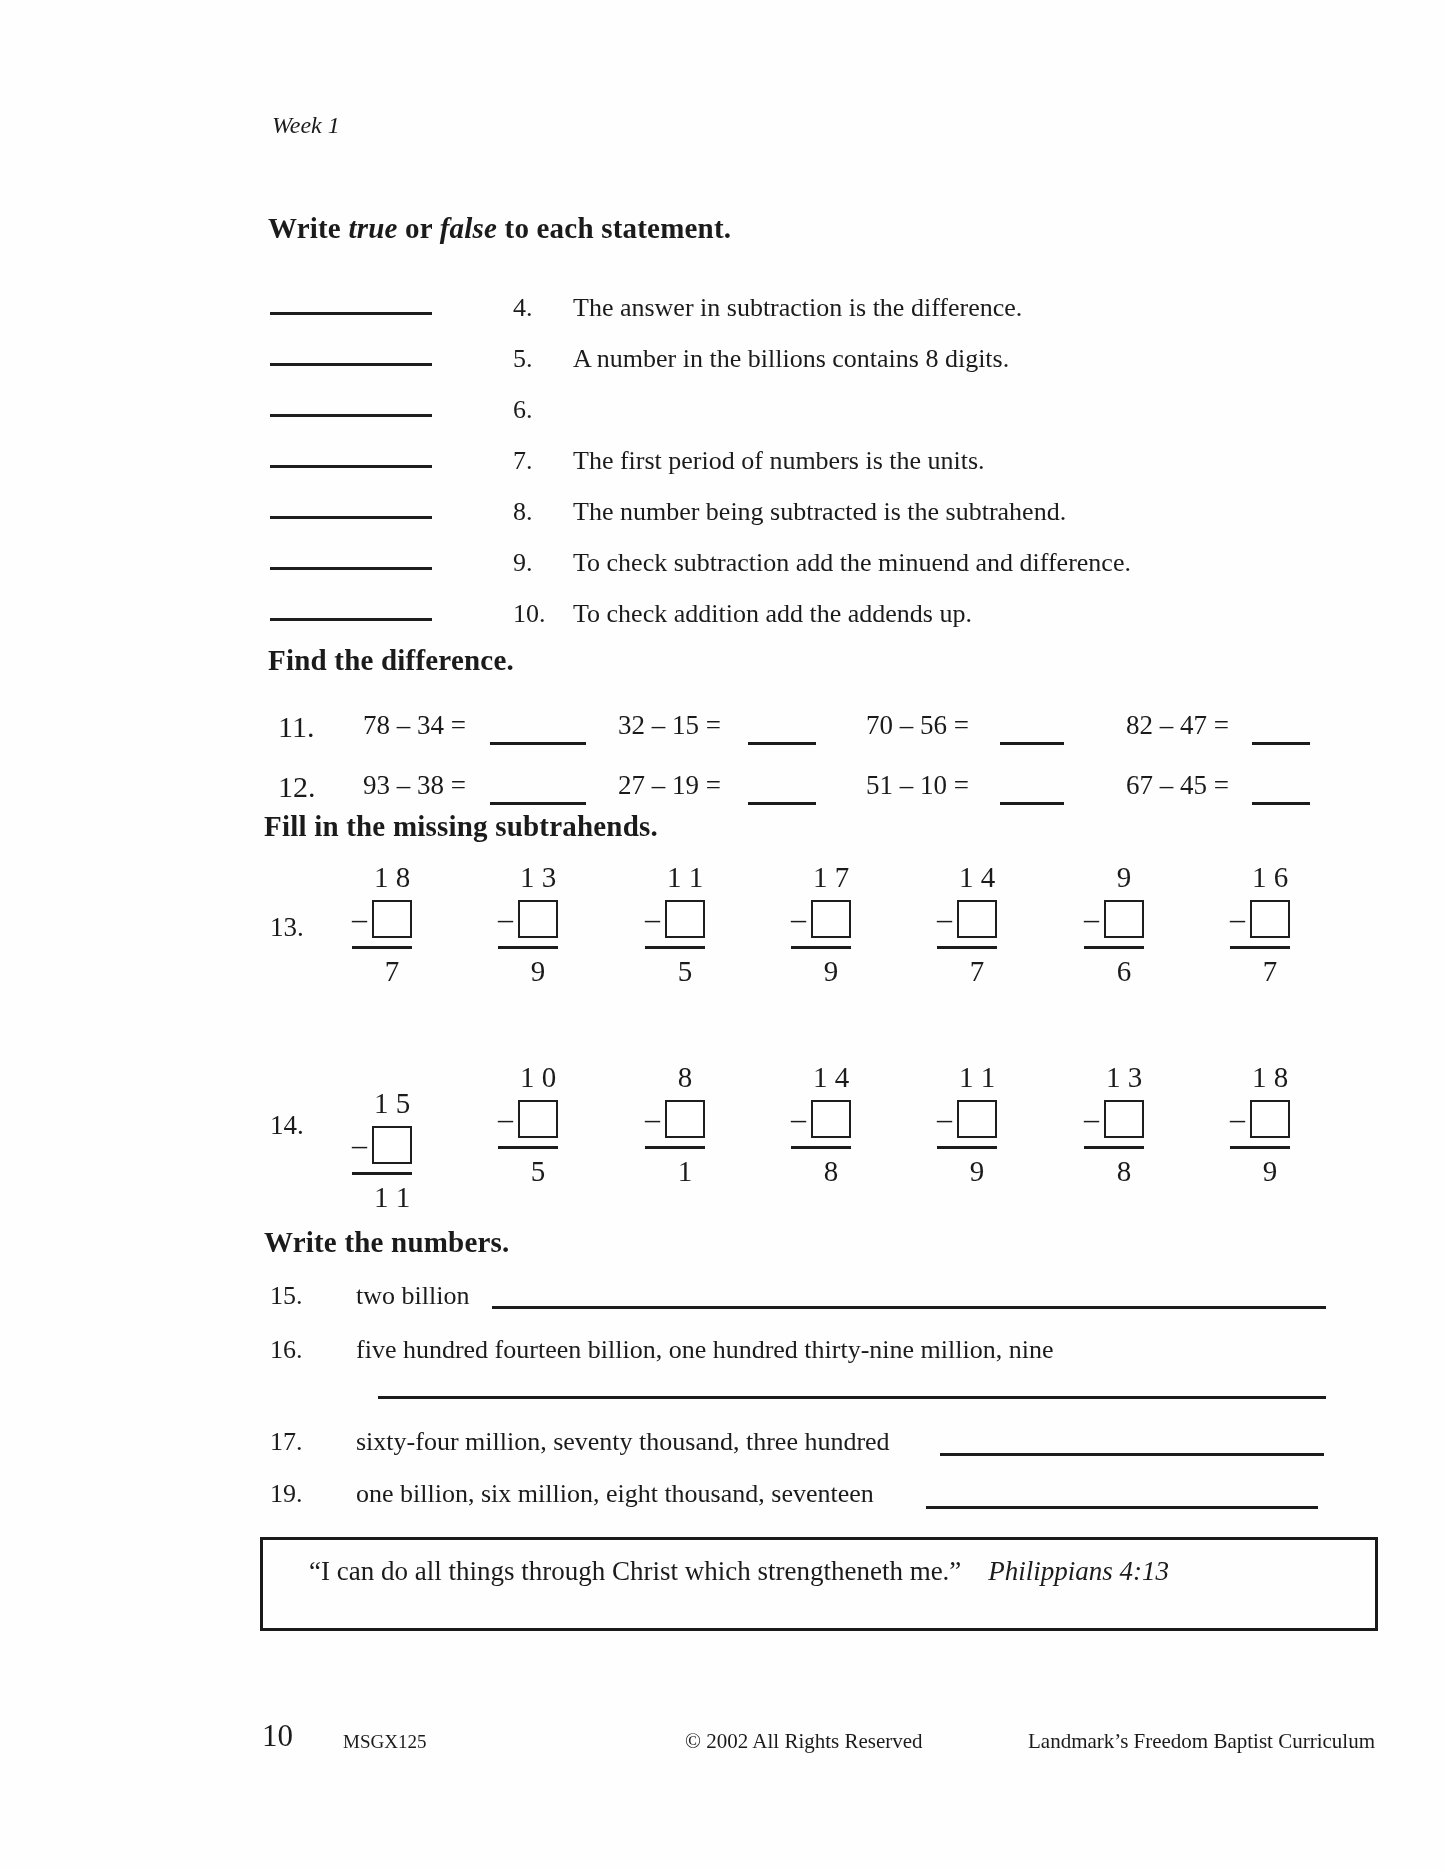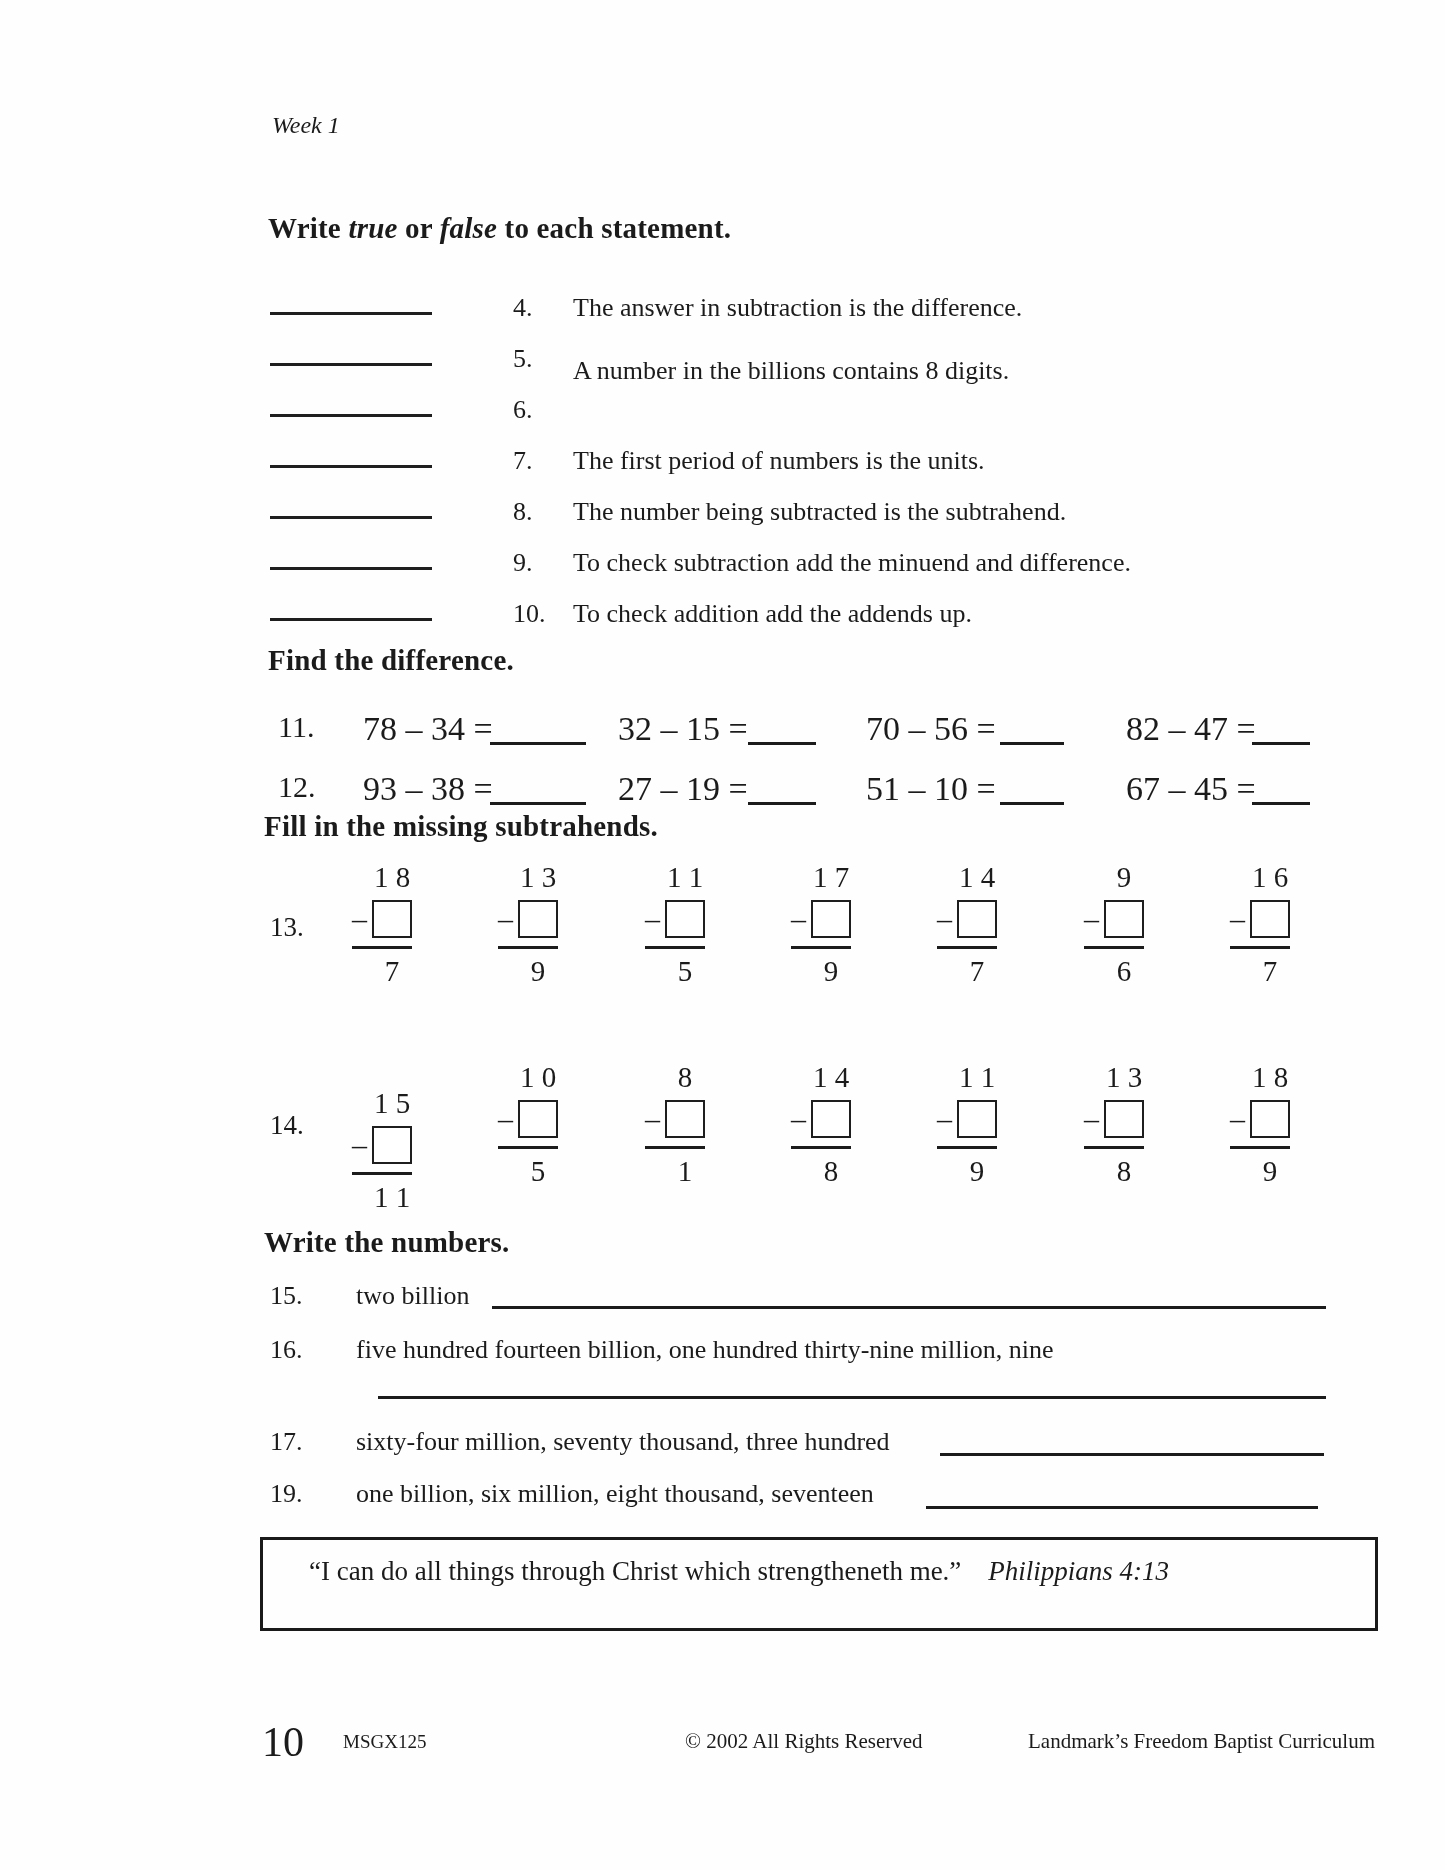--- a/index.html
+++ b/index.html
@@ -16,59 +16,59 @@
   .heading{font-weight:bold;font-size:29px;letter-spacing:0.2px;}
   .h1{left:268px;top:212px;}
   .h2{left:268px;top:644px;}
   .h3{left:264px;top:810px;}
   .h4{left:264px;top:1226px;}
   .ital{font-style:italic;}
   .stmt-line{left:270px;width:162px;border-top:3px solid #1e1e1e;height:0;}
   .stmt-num{left:513px;font-size:26px;}
   .stmt-text{left:573px;font-size:26px;}
   .eq-num{left:278px;font-size:30px;}
-  .eq{font-size:34px;white-space:nowrap;}
+  .eq{font-size:27px;white-space:nowrap;}
   .ansline{border-top:3px solid #1c1c1c;height:0;}
   .sub-label{left:270px;font-size:27px;}
   .sub-cell{width:110px;}
   .minuend{margin-left:26px;width:60px;text-align:center;font-size:29px;line-height:38px;white-space:pre;}
   .boxrow{display:flex;align-items:center;margin-left:16px;margin-top:2px;height:41px;}
   .minus{font-size:30px;line-height:30px;width:14px;}
   .sub-box{width:36px;height:34px;border:2.5px solid #1e1e1e;margin-left:6px;background:#fff;}
   .subline{margin-left:16px;width:60px;border-top:3px solid #1c1c1c;margin-top:7px;height:0;}
   .diffval{margin-left:26px;width:60px;text-align:center;font-size:29px;margin-top:6px;white-space:pre;}
   .wn-num{left:270px;font-size:26px;}
   .wn-text{left:356px;font-size:26px;text-align:right;}
   .verse-box{
     left:260px;top:1537px;width:1066px;height:72px;
     border:3px solid #1a1a1a;
     padding-top:16px;padding-left:46px;
     font-size:27px;box-sizing:content-box;background:#fffefe;
   }
-  .footer-pg{left:262px;top:1718px;font-size:42px;}
+  .footer-pg{left:262px;top:1718px;font-size:31px;}
   .footer-code{left:343px;top:1731px;font-size:19px;}
   .footer-copy{left:685px;top:1729px;font-size:21px;}
   .footer-pub{left:1028px;top:1729px;font-size:21px;}
 </style>
 </head>
 <body>
 
 <div class="page">
 
   <div class="abs week">Week 1</div>
 
   <div class="abs heading h1"><span>Write </span><span class="ital">true</span><span> or </span><span class="ital">false</span><span> to each statement.</span></div>
 
   <div class="abs stmt-line" style="top:312px"></div>
   <div class="abs stmt-num" style="top:293px">4.</div>
   <div class="abs stmt-text" style="top:293px">The answer in subtraction is the difference.</div>
 
   <div class="abs stmt-line" style="top:363px"></div>
   <div class="abs stmt-num" style="top:344px">5.</div>
-  <div class="abs stmt-text" style="top:356px">A number in the billions contains 8 digits.</div>
+  <div class="abs stmt-text" style="top:344px">A number in the billions contains 8 digits.</div>
 
   <div class="abs stmt-line" style="top:414px"></div>
   <div class="abs stmt-num" style="top:395px">6.</div>
 
   <div class="abs stmt-line" style="top:465px"></div>
   <div class="abs stmt-num" style="top:446px">7.</div>
   <div class="abs stmt-text" style="top:446px">The first period of numbers is the units.</div>
 
   <div class="abs stmt-line" style="top:516px"></div>
   <div class="abs stmt-num" style="top:497px">8.</div>

